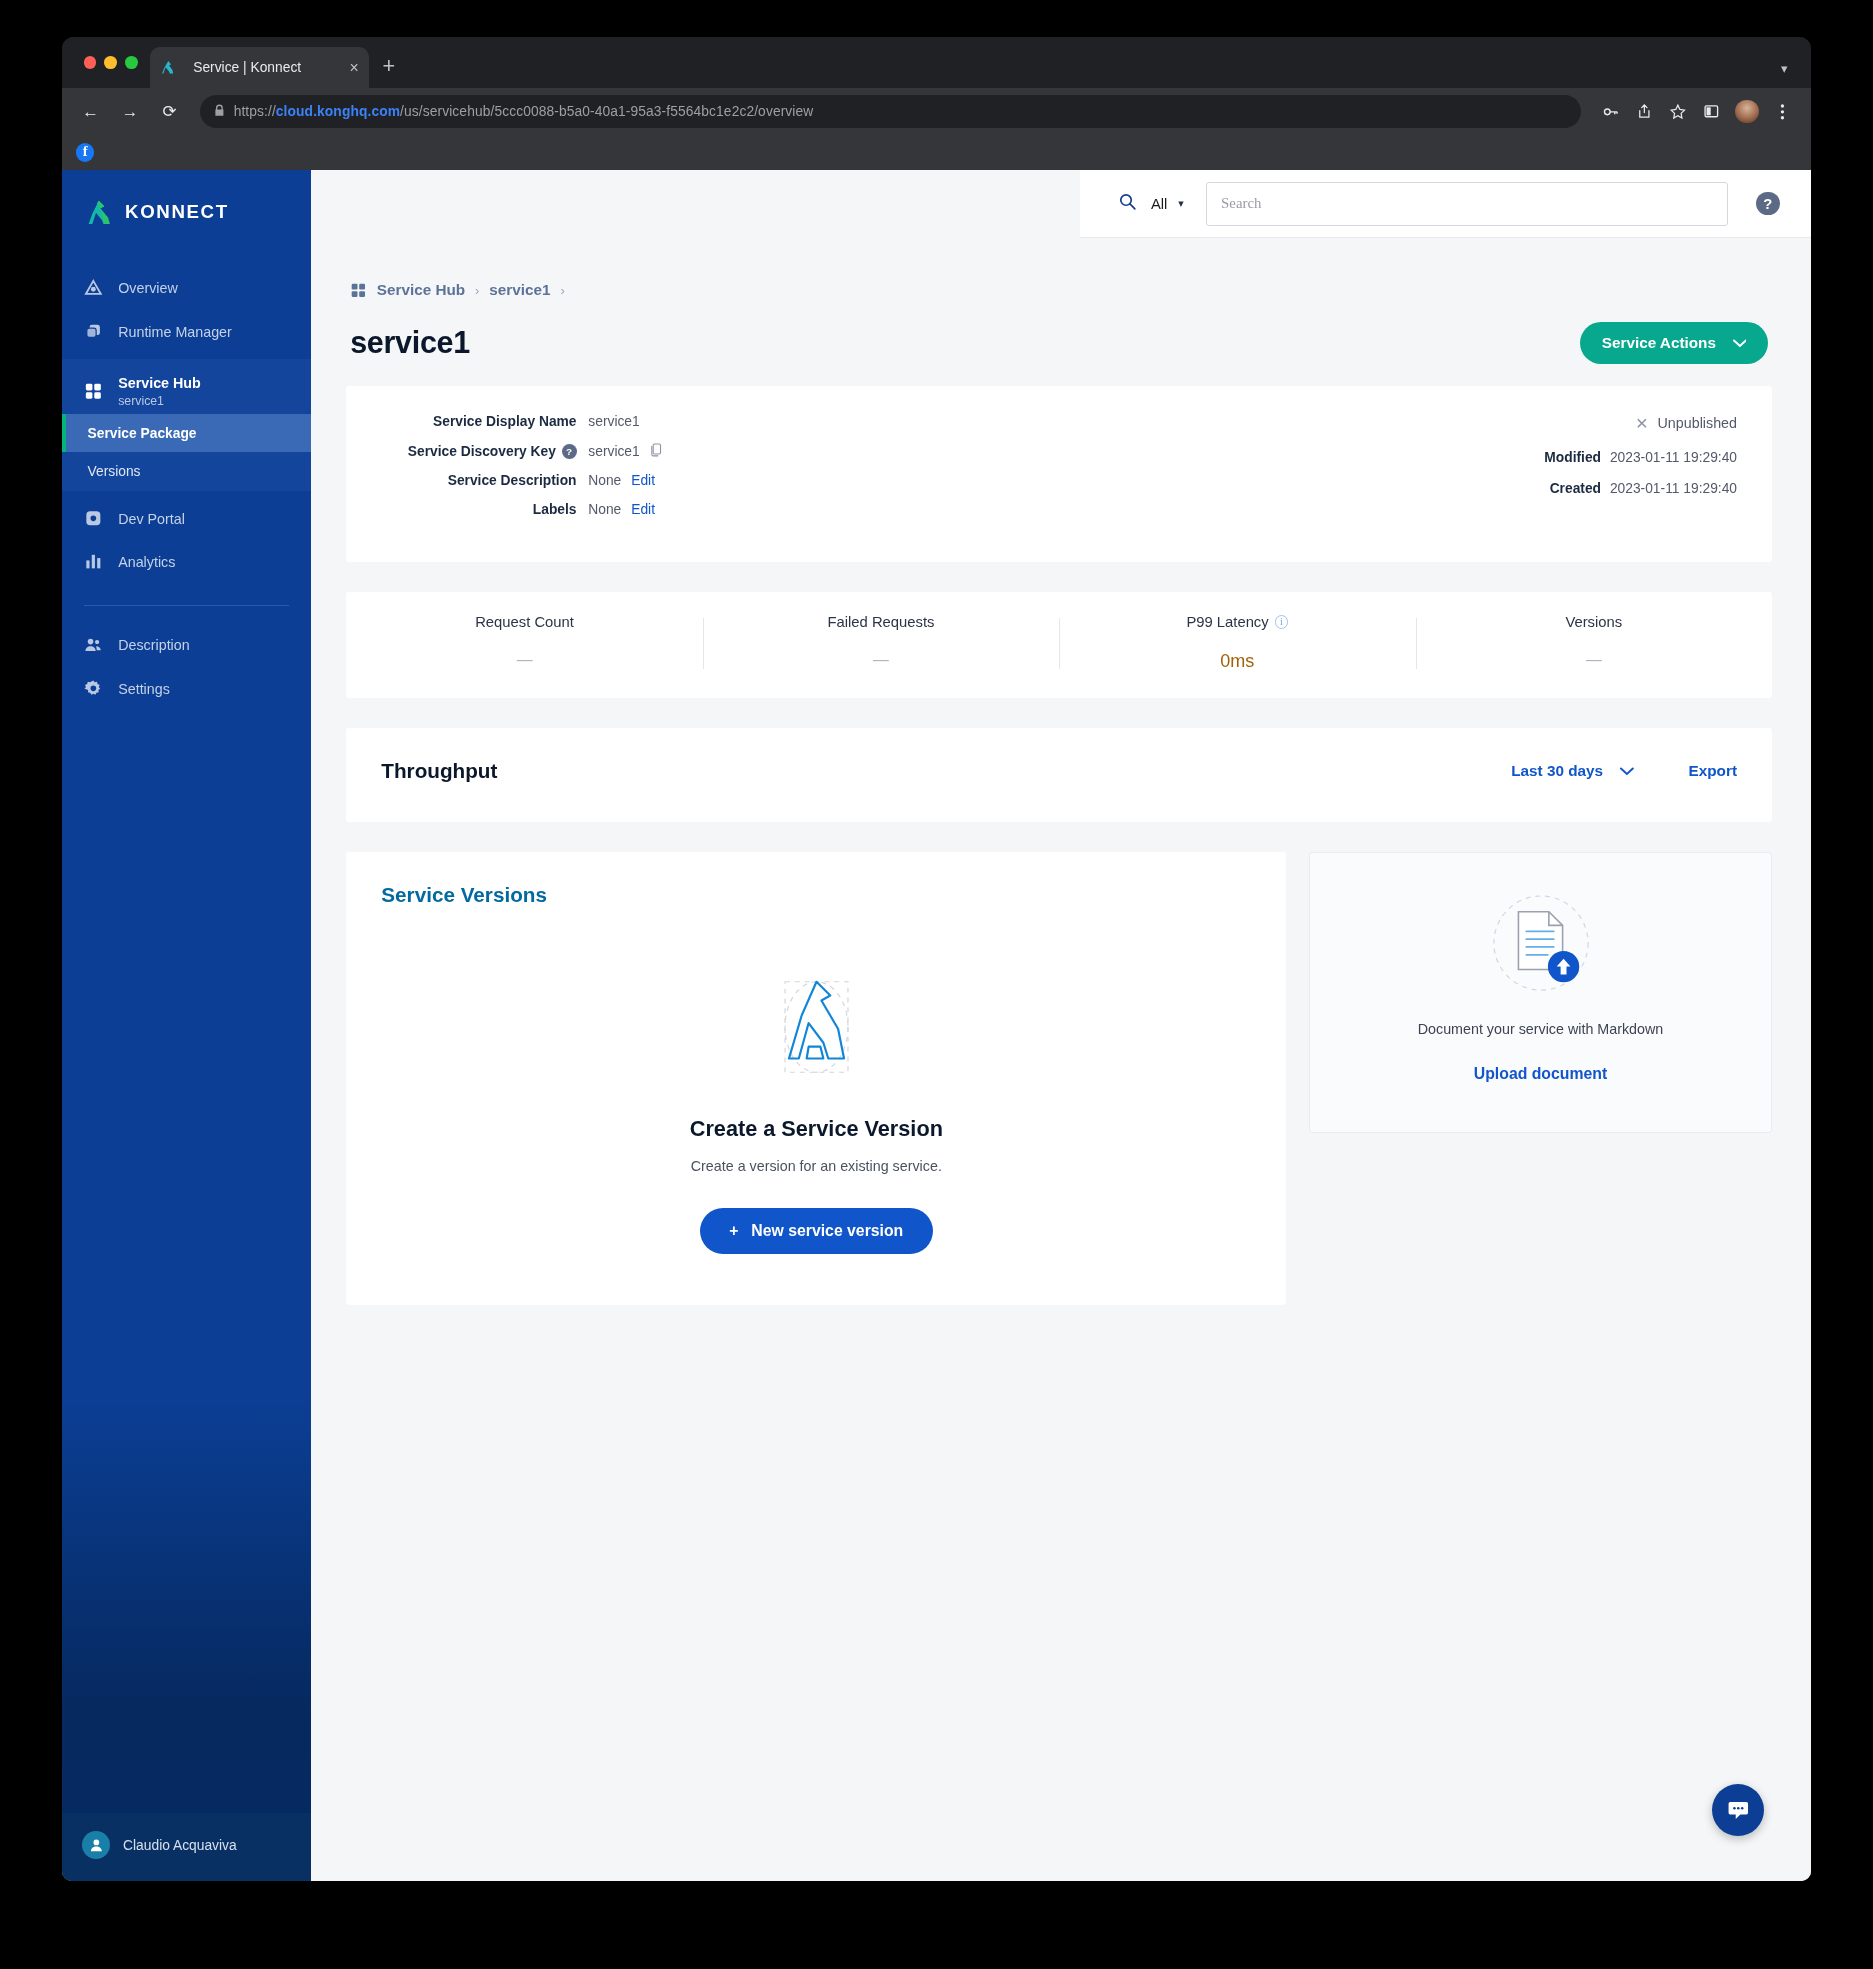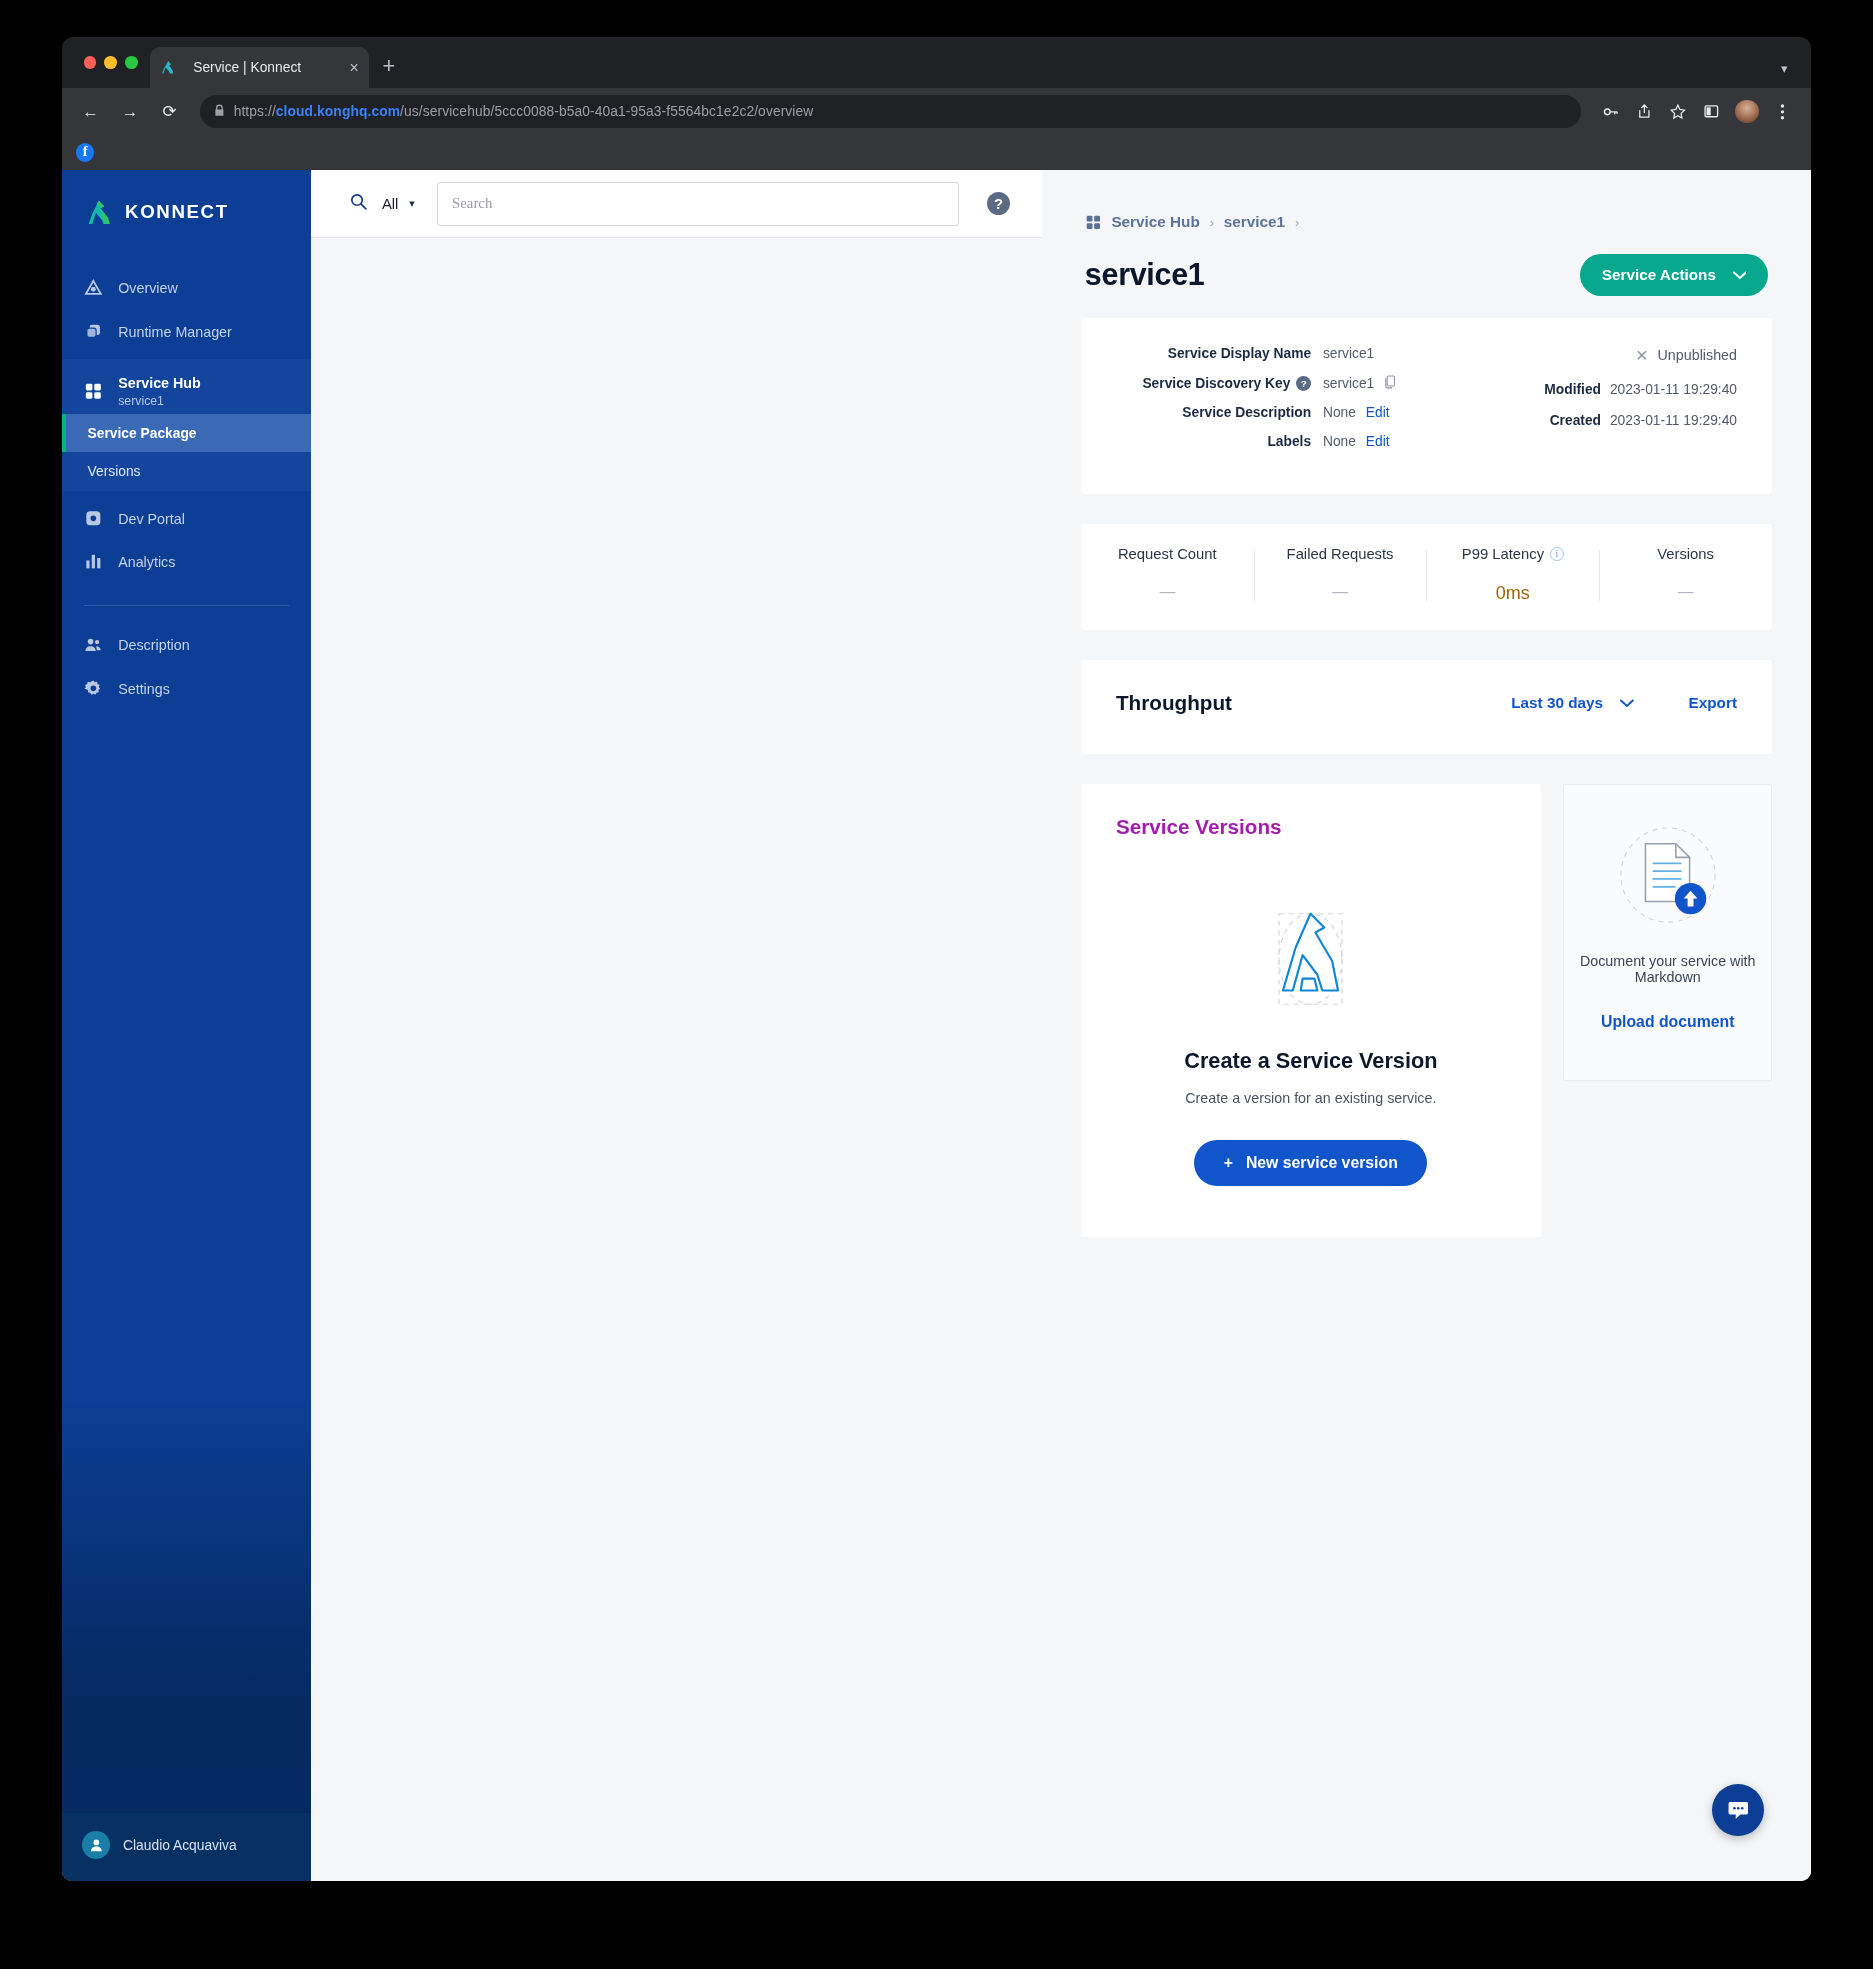--- a/index.html
+++ b/index.html
@@ -125,21 +125,21 @@
     display: flex; align-items: center; gap: 12.8px;
     padding: 17.7px 0 21.7px 19.7px; background: #083063; cursor: pointer;
   }
   .user-av {
     width: 28.6px; height: 28.6px; border-radius: 50%;
     background: #1a7fa8; display: flex; align-items: center; justify-content: center;
   }
   .user-name { color: #d6e0f0; font-size: 13.8px; }
 
   
-  .main { flex: 1; display: flex; overflow: hidden; background: #f5f6f8; }
+  .main { flex: 1; display: flex; flex-direction: column; overflow: hidden; background: #f5f6f8; align-items: flex-end; }
   .topbar {
     height: 68px; background: #fff; border-bottom: 1px solid #e7e7ec;
     display: flex; align-items: center; padding: 0 31.5px; gap: 13.8px;
   }
   .srch-ic { color: #143c8c; margin-left: 6.9px; }
   .scope { display: flex; align-items: center; gap: 10.8px; color: #1b1b1f; font-size: 14.8px; cursor: pointer; }
   .scope .chev { color: #25324d; font-size: 10.8px; }
   .search-box {
     width: 522px; height: 44px; border: 1px solid #d6d6de; border-radius: 3px;
     background: #fff; padding: 0 13.8px; font-size: 14.8px; color: #1b1b1f;
@@ -212,21 +212,21 @@
   .tp-title { font-size: 20.7px; font-weight: 700; color: #0b172a; }
   .tp-right { display: flex; align-items: center; gap: 55px; }
   .tp-range { display: flex; align-items: center; gap: 16.7px; color: #1155cb; font-size: 15.3px; font-weight: 600; cursor: pointer; }
   .tp-export { color: #1155cb; font-size: 15.3px; font-weight: 600; cursor: pointer; }
   .tp-empty { text-align: center; padding: 43px 0 45px 0; }
   .empty-title { font-size: 21.7px; font-weight: 700; color: #0b172a; margin-top: 23.6px; }
   .empty-sub { font-size: 14.3px; color: #636b7e; margin-top: 12.8px; }
 
   .bottom { margin-top: 29.6px; display: flex; gap: 22.7px; align-items: flex-start; }
   .versions-card { width: 940px; padding: 31.5px 35px 51px 35px; }
-  .vcard-title { font-size: 20.7px; font-weight: 700; color: #a21caf; }
+  .vcard-title { font-size: 20.7px; font-weight: 700; color: #0369a1; }
   .v-empty { text-align: center; padding: 61px 0 0 0; }
   .v-title { font-size: 21.7px; font-weight: 700; color: #0b172a; margin-top: 25.6px; }
   .v-sub { font-size: 14.3px; color: #4a5260; margin-top: 15.8px; }
   .new-ver-btn {
     margin: 34px auto 0 auto;
     background: #1155cb; color: #fff; border: none; border-radius: 99px;
     height: 46px; padding: 0 29.6px; font-size: 15.8px; font-weight: 700;
     display: flex; align-items: center; gap: 12.8px; cursor: pointer;
     font-family: "Liberation Sans", sans-serif;
   }

